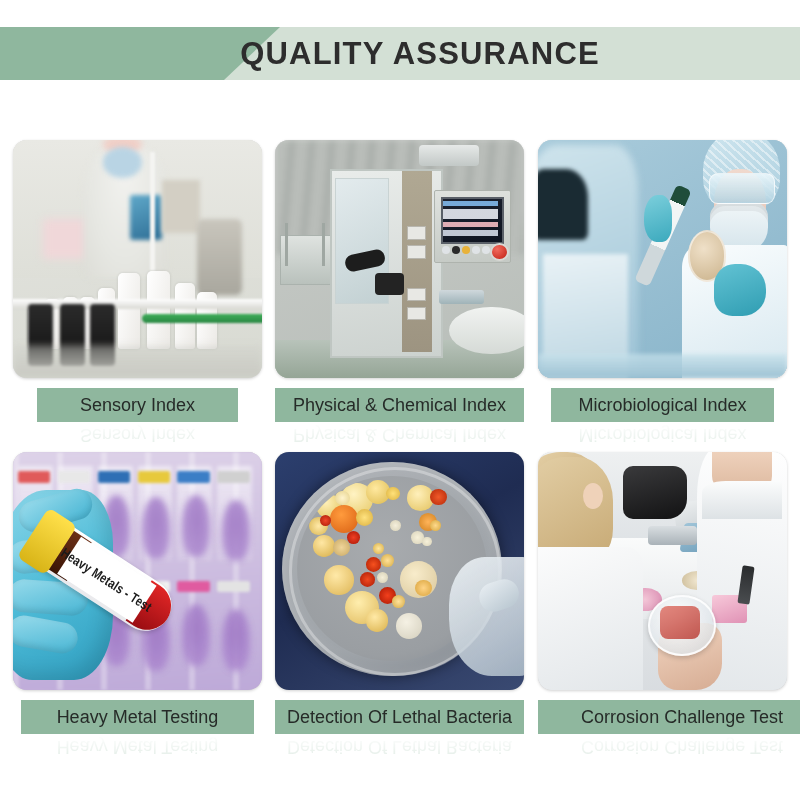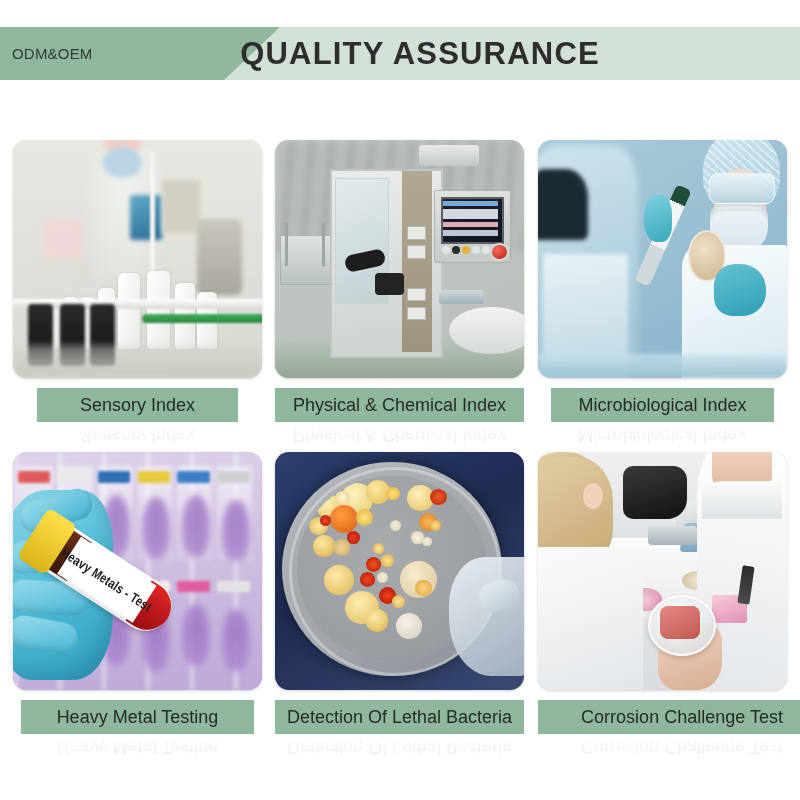--- a/index.html
+++ b/index.html
@@ -309,21 +309,20 @@
     border-radius:10px;}
   .p6 .pinkbox{position:absolute;right:16%;top:60%;width:14%;height:12%;
     background:linear-gradient(160deg,#f7c9da,#e092b5);border-radius:3px;}
 </style>
 </head>
 <body>
 
 <div class="header">
   <div class="header-band"></div>
   <div class="header-tag"></div>
-  <div class="header-tag-label">ODM&amp;OEM</div>
   <div class="header-title">QUALITY ASSURANCE</div>
 </div>
 
 <div class="grid">
 
   <div class="row">
 
     <div class="cell c1">
       <div class="photo">
         <div class="photo-inner p2">

